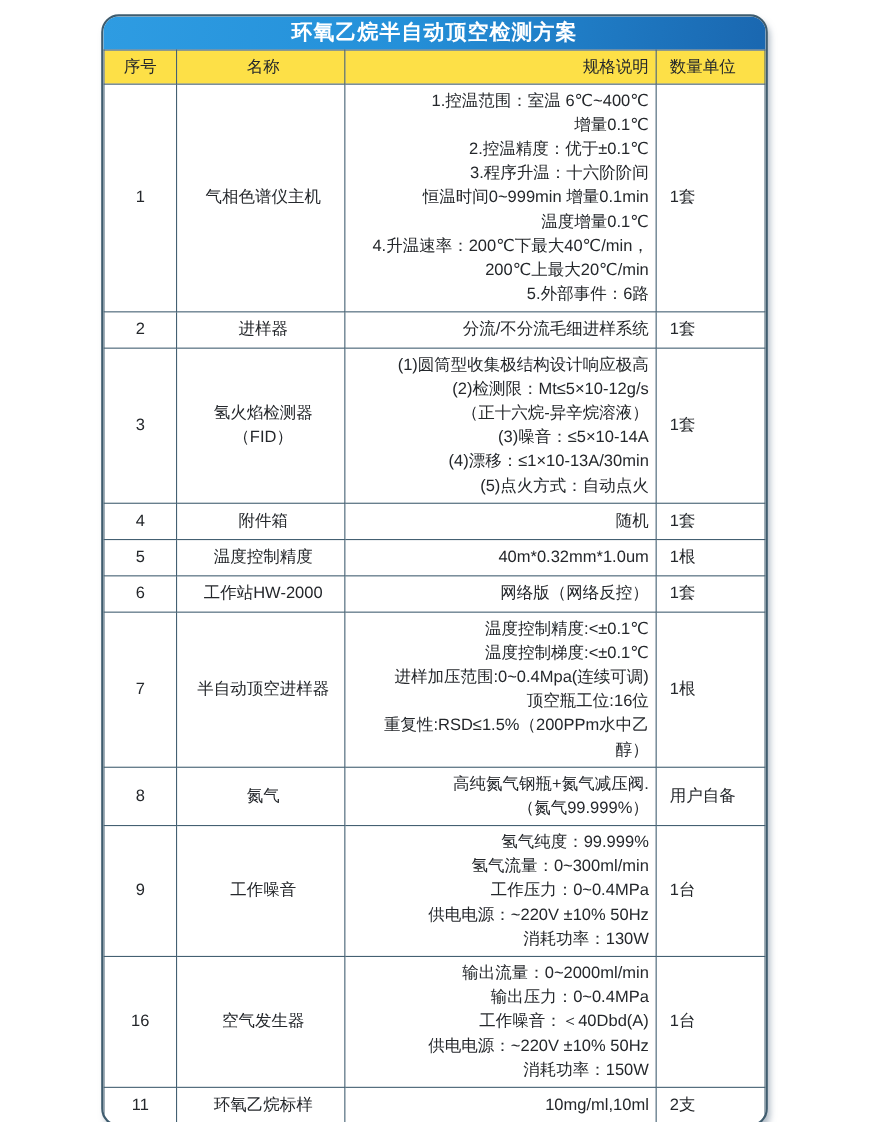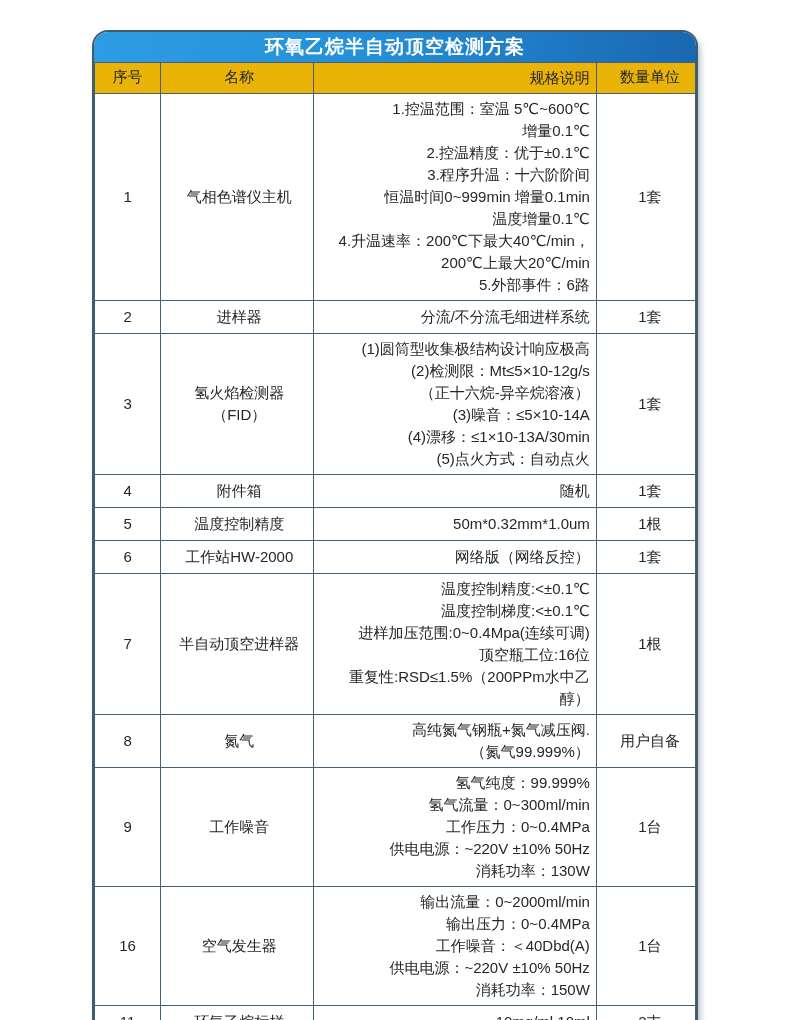--- a/index.html
+++ b/index.html
@@ -4,21 +4,21 @@
 <style>
   * { margin: 0; padding: 0; box-sizing: border-box; }
   html, body {
     background: #ffffff;
     width: 790px;
     font-family: "Liberation Sans", "DejaVu Sans", sans-serif;
   }
   .page {
     width: 790px;
     height: 1020px;
-    padding-top: 30px;
+    padding-top: 13px;
   }
   .card {
     width: 606px;
     margin: 0 auto;
     border: 2px solid #3f5c6e;
     border-radius: 16px;
     overflow: hidden;
     background: #ffffff;
     box-shadow: 3px 5px 6px -1px rgba(110, 130, 150, 0.55);
   }
@@ -40,30 +40,30 @@
     color: #24272b;
   }
   .spec-table th, .spec-table td {
     border: 1px solid #44607 2;
     border: 1px solid #446072;
     vertical-align: middle;
     font-weight: normal;
   }
   .spec-table thead th {
     height: 30px;
-    background: #eab308;
+    background: #fde047;
   }
   .col-no  { width: 11%; }
   .col-name{ width: 25.5%; }
   .col-spec{ width: 47%; }
   .col-qty { width: 16.5%; }
   .c-no   { text-align: center; padding: 5px 2px; }
   .c-name { text-align: center; padding: 5px 6px 5px 10px; }
   .c-spec { text-align: right; padding: 4px 6px 4px 8px; white-space: pre-line; line-height: 21.6px; }
-  .c-qty  { text-align: center; padding: 5px 4px 5px 12px; }
+  .c-qty  { text-align: left; padding: 5px 4px 5px 12px; }
   .spec-table td { line-height: 22px; }
 </style>
 </head>
 <body>
 
 <div class="page">
   <div class="card">
     <div class="title-bar">环氧乙烷半自动顶空检测方案</div>
     <table class="spec-table">
       <colgroup>
@@ -77,21 +77,21 @@
           <th class="c-no">序号</th>
           <th class="c-name">名称</th>
           <th class="c-spec">规格说明</th>
           <th class="c-qty">数量单位</th>
         </tr>
       </thead>
       <tbody>
           <tr>
             <td class="c-no">1</td>
             <td class="c-name">气相色谱仪主机</td>
-            <td class="c-spec">1.控温范围：室温 5℃~600℃
+            <td class="c-spec">1.控温范围：室温 6℃~400℃
 增量0.1℃
 2.控温精度：优于±0.1℃
 3.程序升温：十六阶阶间
 恒温时间0~999min 增量0.1min
 温度增量0.1℃
 4.升温速率：200℃下最大40℃/min，
 200℃上最大20℃/min
 5.外部事件：6路</td>
             <td class="c-qty">1套</td>
           </tr>
@@ -114,21 +114,21 @@
           </tr>
           <tr>
             <td class="c-no">4</td>
             <td class="c-name">附件箱</td>
             <td class="c-spec">随机</td>
             <td class="c-qty">1套</td>
           </tr>
           <tr>
             <td class="c-no">5</td>
             <td class="c-name">温度控制精度</td>
-            <td class="c-spec">50m*0.32mm*1.0um</td>
+            <td class="c-spec">40m*0.32mm*1.0um</td>
             <td class="c-qty">1根</td>
           </tr>
           <tr>
             <td class="c-no">6</td>
             <td class="c-name">工作站HW-2000</td>
             <td class="c-spec">网络版（网络反控）</td>
             <td class="c-qty">1套</td>
           </tr>
           <tr>
             <td class="c-no">7</td>

